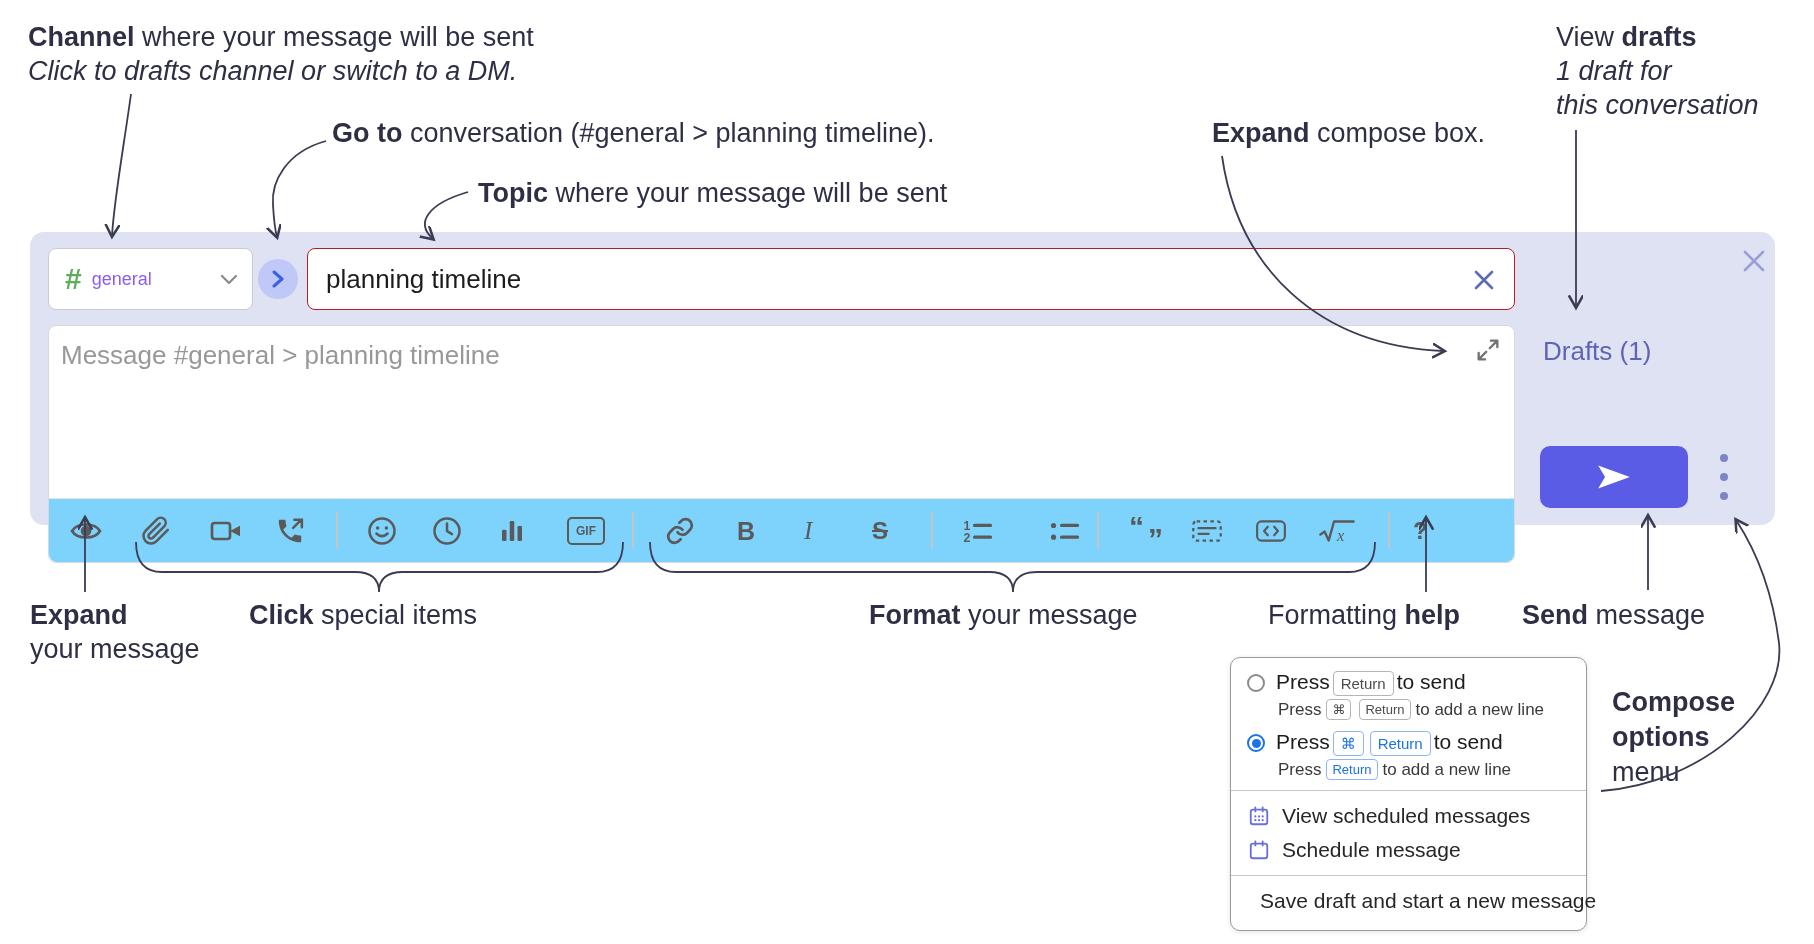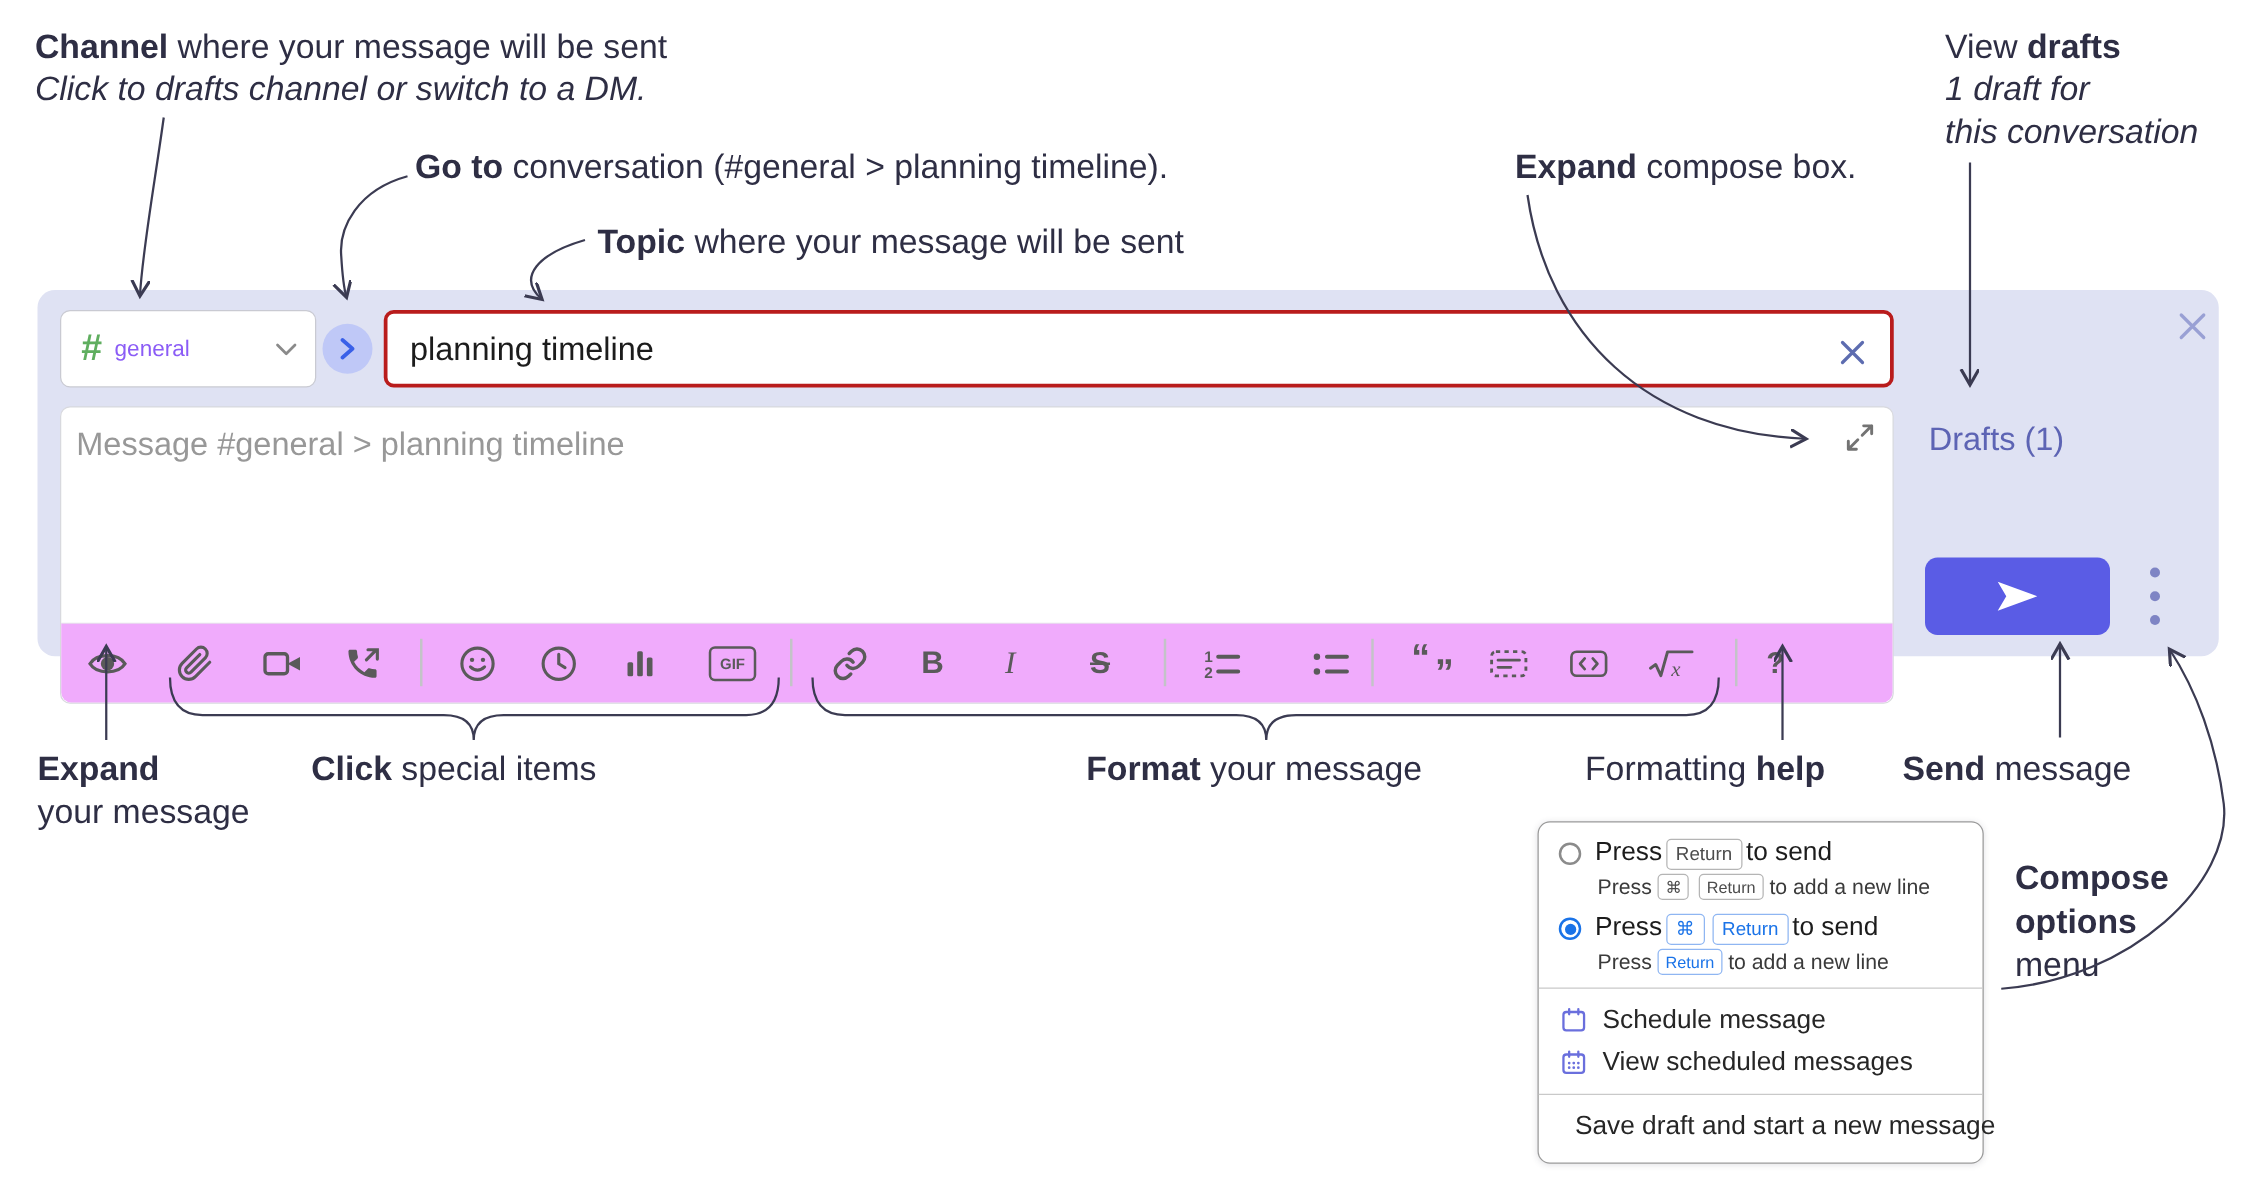--- a/index.html
+++ b/index.html
@@ -16,29 +16,29 @@
            background:#dfe2f3;border-radius:14px;z-index:1;}
   .chan-select{position:absolute;left:18px;top:16px;width:205px;height:62px;background:#fff;
                border:1px solid #c9cad2;border-radius:8px;display:flex;align-items:center;
                padding:0 14px 0 16px;box-sizing:border-box;}
   .chan-hash{font-size:30px;font-weight:700;color:#5fae5f;}
   .chan-name{font-size:18px;color:#8b5cf6;margin-left:10px;}
   .chan-chev{margin-left:auto;}
   .goto-circle{position:absolute;left:228px;top:27px;width:40px;height:40px;border-radius:50%;
                background:#bfc8f7;display:flex;align-items:center;justify-content:center;}
   .topic-input{position:absolute;left:277px;top:16px;width:1208px;height:62px;background:#fff;
-               border:3px solid #b91c1c;border-radius:8px;box-sizing:border-box;
+               border:1px solid #b91c1c;border-radius:8px;box-sizing:border-box;
                display:flex;align-items:center;padding:0 18px;font-size:26px;color:#1c1c1c;}
   .topic-clear{position:absolute;right:18px;top:19px;cursor:pointer;}
   .close-x{position:absolute;left:1710px;top:15px;width:28px;height:28px;cursor:pointer;}
   .msg-panel{position:absolute;left:18px;top:93px;width:1467px;height:238px;background:#fff;
              border:1px solid #d8d9de;border-radius:8px;box-sizing:border-box;}
   .msg-placeholder{position:absolute;left:12px;top:14px;font-size:26px;color:#989898;}
   .expand-ic{position:absolute;right:12px;top:10px;}
-  .toolbar{position:absolute;left:0;bottom:0;width:100%;height:63px;background:#f0abfc;
+  .toolbar{position:absolute;left:0;bottom:0;width:100%;height:63px;background:#7dd3fc;
            border-top:1px solid #e3e3e8;border-radius:0 0 8px 8px;}
   .ticon{position:absolute;top:50%;transform:translateY(-50%);display:flex;align-items:center;
          justify-content:center;color:#5a5a5a;cursor:pointer;}
   .tdiv{position:absolute;top:12px;width:2px;height:38px;background:#c3c3c8;}
   .blet{font-size:25px;font-weight:800;color:#5a5a5a;}
   .ilet{font-size:25px;font-style:italic;font-family:"Liberation Serif",serif;color:#5a5a5a;}
   .slet{font-size:24px;font-weight:600;color:#5a5a5a;text-decoration:line-through;}
   .qmark{font-size:24px;font-weight:600;color:#5a5a5a;}
   .quote-box{position:relative;width:34px;height:34px;}
   .quote-box span{position:absolute;font-weight:900;font-size:30px;color:#5a5a5a;line-height:1;}
@@ -352,38 +352,38 @@
   <div class="psub">
     <span>Press</span>
       <span class="kbd sm blue">Return</span>
       <span>to add a new line</span>
   </div>
   <div class="pdiv"></div>
   <div class="pitem">
     <svg width="22" height="22" viewBox="0 0 24 24" fill="none" stroke="#6a6fdd" stroke-width="2" stroke-linecap="round">
       <rect x="3" y="5" width="18" height="16" rx="2.5"></rect>
         <path d="M8 2.5 V7 M16 2.5 V7"></path>
-    </svg>
-    <span>Schedule message</span>
-  </div>
-  <div class="pitem">
-    <svg width="22" height="22" viewBox="0 0 24 24" fill="none" stroke="#6a6fdd" stroke-width="2" stroke-linecap="round">
-      <rect x="3" y="5" width="18" height="16" rx="2.5"></rect>
-        <path d="M8 2.5 V7 M16 2.5 V7"></path>
       <g fill="#6a6fdd" stroke="none">
           <circle cx="8" cy="12.5" r="1.2"></circle>
           <circle cx="12" cy="12.5" r="1.2"></circle>
           <circle cx="16" cy="12.5" r="1.2"></circle>
           <circle cx="8" cy="16.5" r="1.2"></circle>
           <circle cx="12" cy="16.5" r="1.2"></circle>
           <circle cx="16" cy="16.5" r="1.2"></circle>
         </g>
     </svg>
     <span>View scheduled messages</span>
   </div>
+  <div class="pitem">
+    <svg width="22" height="22" viewBox="0 0 24 24" fill="none" stroke="#6a6fdd" stroke-width="2" stroke-linecap="round">
+      <rect x="3" y="5" width="18" height="16" rx="2.5"></rect>
+        <path d="M8 2.5 V7 M16 2.5 V7"></path>
+    </svg>
+    <span>Schedule message</span>
+  </div>
   <div class="pdiv"></div>
   <div class="pitem">
     <svg width="22" height="22" viewBox="0 0 24 24" fill="none" stroke="#6a6fdd" stroke-width="2" stroke-linecap="round" stroke-linejoin="round">
       <path d="M5 4 a2 2 0 0 1 2-2 h8 l4 4 v14 a2 2 0 0 1-2 2 h-10 a2 2 0 0 1-2-2 z"></path>
       <path d="M9 12.5 L11.5 15 L16 9.5"></path>
     </svg>
     <span>Save draft and start a new message</span>
   </div>
 </div>
 

